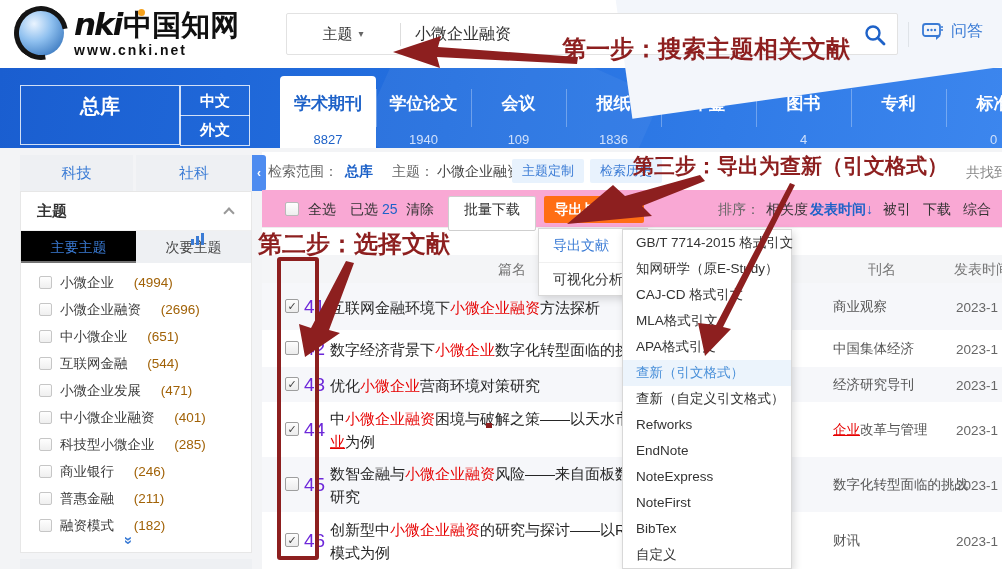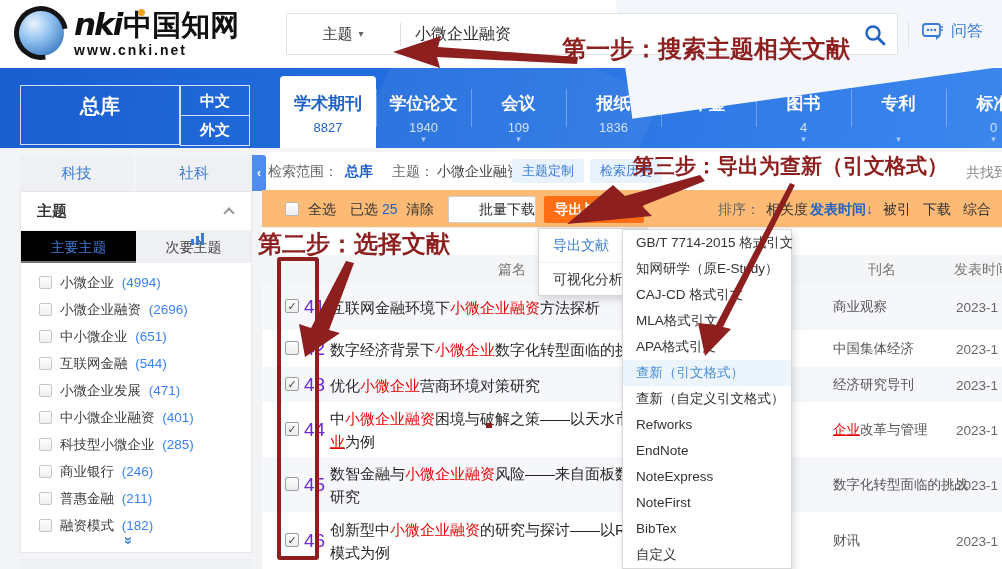--- a/index.html
+++ b/index.html
@@ -45,21 +45,21 @@
   .zk-t{font-size:20px;font-weight:bold;margin-top:7px}
   .zk-c{font-size:13px;margin-top:2px;color:#eaf2ff}
   .lang{position:absolute;left:180px;width:70px;height:31px;line-height:30px;text-align:center;
         color:#fff;font-size:15px;font-weight:bold;border:1px solid rgba(255,255,255,0.8);cursor:pointer}
   .lang.zh{top:17px}
   .lang.en{top:47px;border-top:none}
   #nav-tabs{position:absolute;left:280px;top:0;height:80px;display:flex}
   .ntab{position:relative;width:95px;height:80px;color:#fff;text-align:center;cursor:pointer}
   .ntab .sep{position:absolute;left:0;top:21px;width:1px;height:38px;background:rgba(255,255,255,0.3)}
   .ntab .nlabel{font-size:17px;font-weight:bold;margin-top:24px;white-space:nowrap}
-  .ntab .ncount{font-size:13px;color:#cfe0fb;margin-top:5px;height:15px}
+  .ntab .ncount{font-size:13px;color:#cfe0fb;margin-top:17px;height:15px}
   .ntab .ncaret{font-size:9px;color:#a9c9f7;line-height:8px}
   .ntab.act{width:96px;background:#fff;border-radius:4px 4px 0 0;margin-top:8px;height:72px;color:#1e62c8}
   .ntab.act .nlabel{margin-top:16px}
   .ntab.act .ncount{color:#1e62c8}
 
   
   .bodybg{position:absolute;left:0;top:148px;width:1002px;height:421px;background:#f3f4f6}
   .mainpanel{position:absolute;left:262px;top:152px;width:740px;height:417px;background:#fff}
 
   
@@ -78,42 +78,42 @@
            border-top:2px solid #999;transform:rotate(45deg);cursor:pointer}
   .sp-tabs{display:flex;height:33px;border-top:1px solid #f0f0f0}
   .sp-tab{width:50%;text-align:center;line-height:32px;font-size:14px;cursor:pointer;
           background:#eef0f3;color:#444}
   .sp-tab.on{background:#000000;color:#3a7bd5;border-bottom:2px solid #737373}
   #topic-list{padding-top:6px}
   .topic-item{position:relative;height:27px;line-height:27px;padding-left:18px;font-size:13.5px;
           color:#3c3c3c;cursor:pointer;white-space:nowrap}
   .cb{display:inline-block;width:13px;height:13px;border:1px solid #c6c6c6;border-radius:2px;
       background:linear-gradient(#fefefe,#efefef);vertical-align:-2px;margin-right:8px}
-  .t-count{color:#3b82f6;margin-left:4px}
+  .t-count{color:#a16207;margin-left:16px}
   .expand-more{position:absolute;left:105px;bottom:4px;color:#3a7bd5;font-size:15px;font-weight:bold;
       transform:rotate(90deg);cursor:pointer;letter-spacing:-2px}
   .next-strip{position:absolute;left:20px;top:559px;width:232px;height:10px;background:#eef0f3}
 
   
   .bc{position:absolute;top:163px;font-size:14px;white-space:nowrap}
   .bc.gray{color:#666}
   .bc.blue{color:#1e62c8;font-weight:bold;cursor:pointer}
   .bc-btn{position:absolute;top:159px;height:24px;line-height:24px;padding:0 10px;background:#e8f2fd;
           color:#3a7bd5;font-size:13px;border-radius:2px;cursor:pointer}
   .found{position:absolute;left:966px;top:164px;font-size:14px;color:#888;white-space:nowrap}
 
   
-  .toolbar{position:absolute;left:262px;top:190px;width:740px;height:38px;background:#fdba74;
+  .toolbar{position:absolute;left:262px;top:190px;width:740px;height:38px;background:#f9a8d4;
            border-bottom:1px solid #ededed}
   .tb{position:absolute;top:0;height:38px;line-height:38px;font-size:14px;color:#333;white-space:nowrap}
   .tb.link{cursor:pointer}
   .tb-cb{position:absolute;left:23px;top:12px;width:14px;height:14px;border:1px solid #b9b9b9;
          border-radius:2px;background:linear-gradient(#fff,#eee);cursor:pointer}
-  .btn-batch{position:absolute;left:186px;top:6px;width:88px;height:27px;line-height:25px;
-         text-align:right;border:1px solid #cfcfcf;border-radius:2px;font-size:14px;color:#333;
+  .btn-batch{position:absolute;left:186px;top:6px;width:88px;height:35px;line-height:25px;
+         text-align:center;border:1px solid #cfcfcf;border-radius:2px;font-size:14px;color:#333;
          background:#fff;cursor:pointer}
   .btn-export{position:absolute;left:282px;top:6px;width:100px;height:27px;line-height:27px;
          text-align:center;border-radius:2px;font-size:14px;color:#fff;font-weight:bold;
          background:#ff6e14;cursor:pointer}
   .btn-export .caret{font-size:10px;margin-left:4px}
   .sort-lb{position:absolute;left:456px;color:#666}
   .sort-opt{position:absolute;cursor:pointer;color:#333}
   .sort-opt.on{color:#1e62c8;font-weight:bold}
 
   

